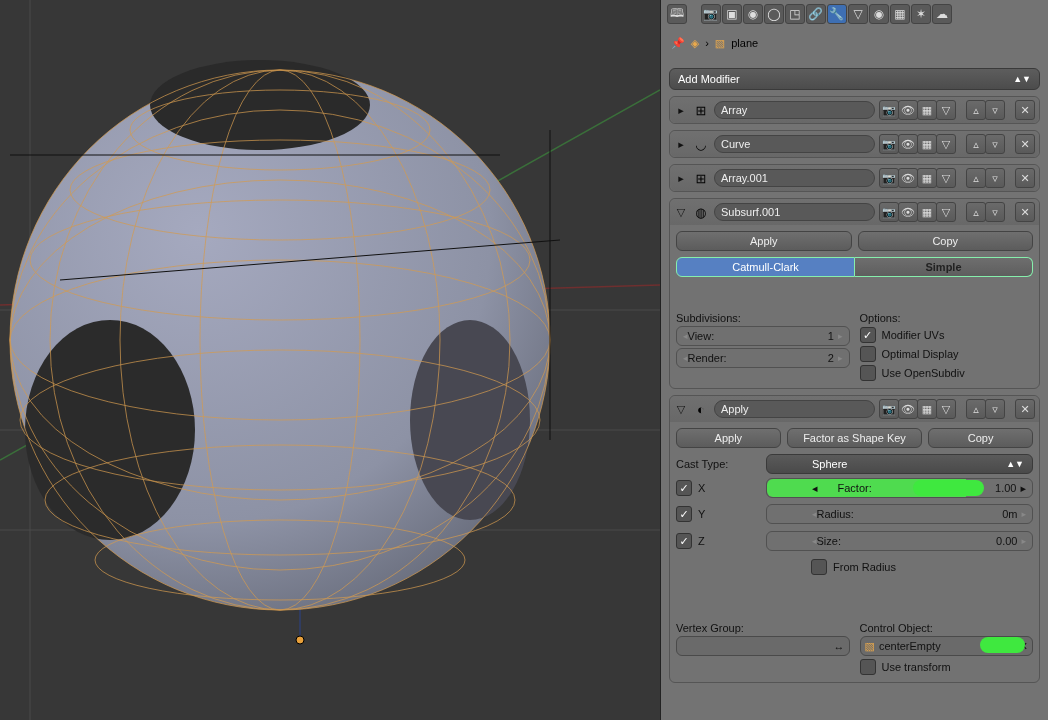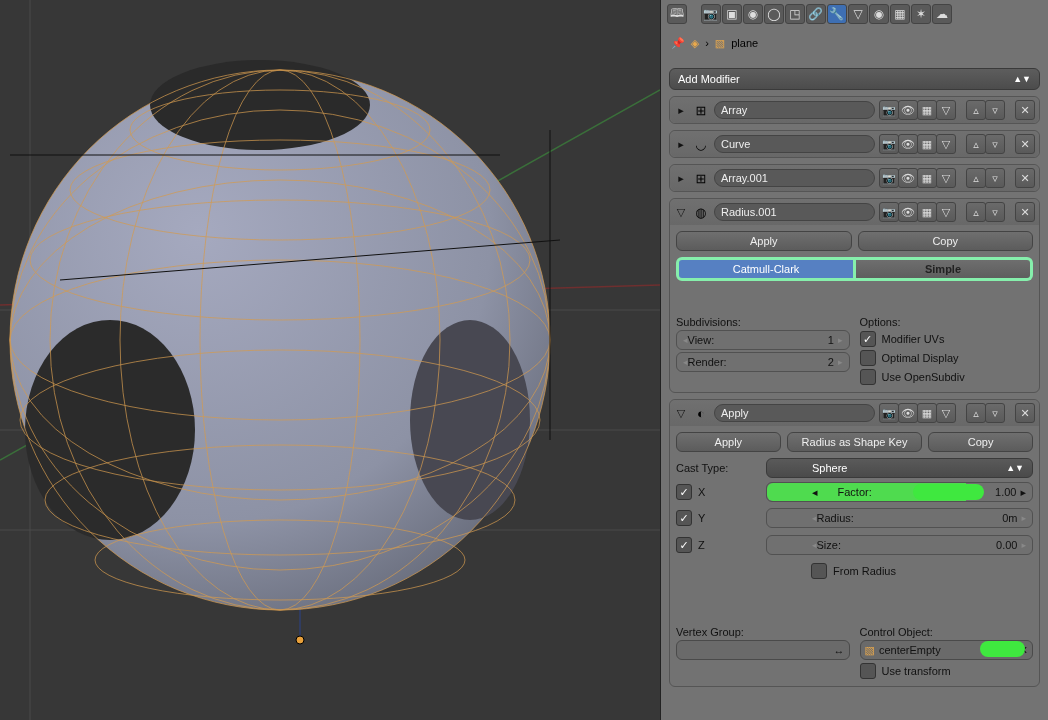--- a/index.html
+++ b/index.html
@@ -134,21 +134,21 @@
     background:linear-gradient(180deg,#6f6f6f,#5c5c5c);
     border:1px solid #444;
     border-radius:6px;
     display:flex;align-items:center;justify-content:center;
     color:#eee;
   }
   .segrow{display:flex;margin:2px 0 6px;}
   .seg{
     flex:1;
     height:18px;
-    border:3px solid #86efac;
+    border:1px solid #86efac;
     display:flex;align-items:center;justify-content:center;
     color:#222;
     background:linear-gradient(180deg,#6e6e6e,#5e5e5e);
   }
   .seg.first{border-radius:6px 0 0 6px;}
   .seg.last{border-radius:0 6px 6px 0;border-left:none;font-weight:bold;}
   .seg.active{background:#5680C2;color:#fff;}
   .cols{display:flex;gap:10px;margin-top:33px;}
   .col{flex:1;}
   .lbl{color:#111;margin:2px 0;}
@@ -358,21 +358,21 @@
         <span class="tinybtn">▿</span>
       </div>
       <span class="tinybtn" style="margin-left:6px;">✕</span>
     </div>
   </div>
 
   <div class="mod">
     <div class="mod-head">
       <span class="expand-btn">▽</span>
       <span class="mod-icon">◍</span>
-      <span class="mod-name">Radius.001</span>
+      <span class="mod-name">Subsurf.001</span>
       <div class="tinybtns">
         <span class="tinybtn">📷</span>
         <span class="tinybtn">👁</span>
         <span class="tinybtn">▦</span>
         <span class="tinybtn">▽</span>
       </div>
       <div class="tinybtns" style="margin-left:6px;">
         <span class="tinybtn">▵</span>
         <span class="tinybtn">▿</span>
       </div>
@@ -435,21 +435,21 @@
       </div>
       <div class="tinybtns" style="margin-left:6px;">
         <span class="tinybtn">▵</span>
         <span class="tinybtn">▿</span>
       </div>
       <span class="tinybtn" style="margin-left:6px;">✕</span>
     </div>
     <div class="body">
       <div class="btnrow">
         <div class="btn">Apply</div>
-        <div class="btn" style="flex:1.3">Radius as Shape Key</div>
+        <div class="btn" style="flex:1.3">Factor as Shape Key</div>
         <div class="btn">Copy</div>
       </div>
       <div class="row">
         <span class="rl">Cast Type:</span>
         <div class="rf dropdown">
           <span class="dlbl">Sphere</span>
           <span class="updn">▲▼</span>
         </div>
       </div>
       <div class="row">

